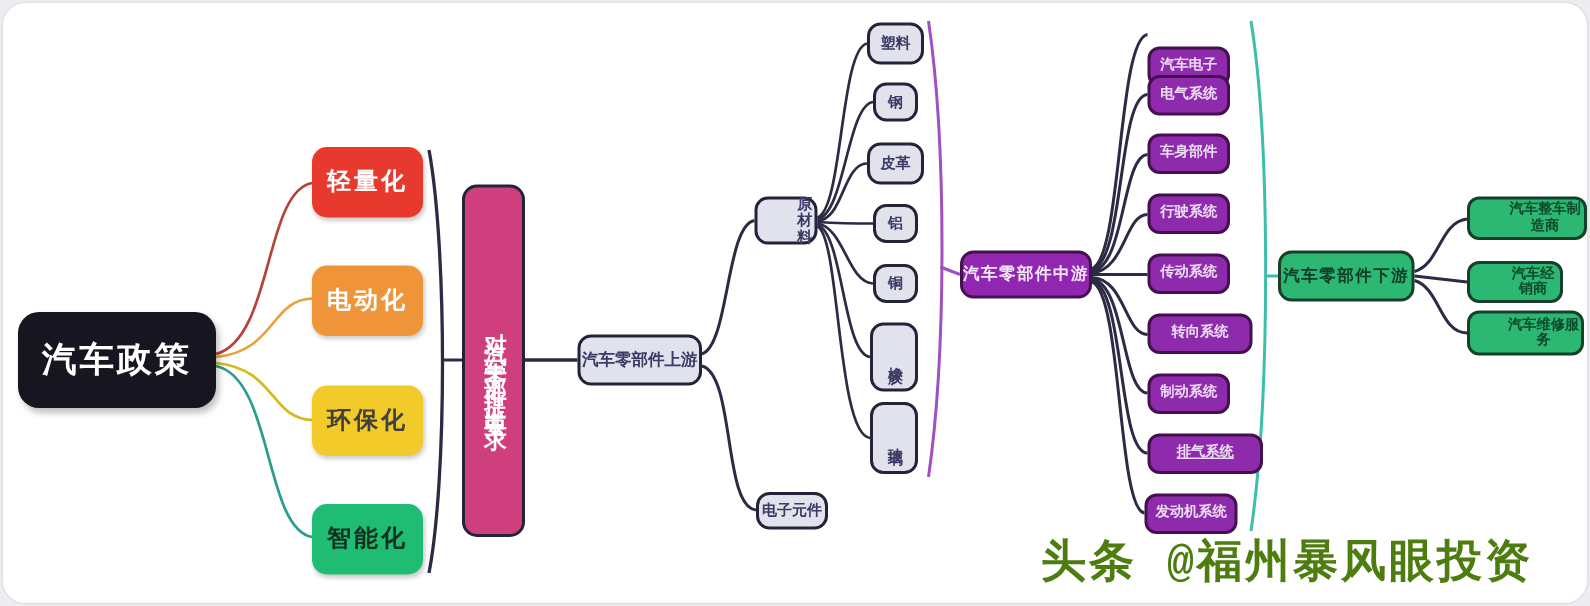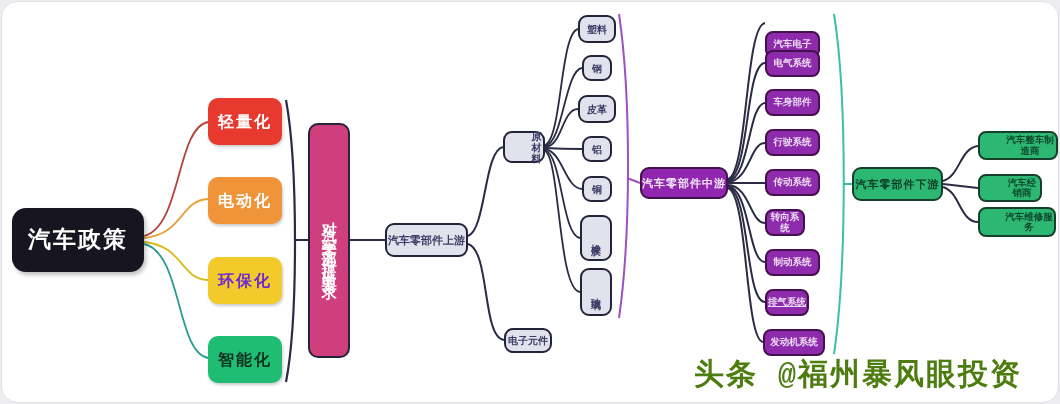--- a/index.html
+++ b/index.html
@@ -22,21 +22,21 @@
   .root{
     background:#17151f;color:#ffffff;border-radius:14px;
     font-size:23px;letter-spacing:2px;box-shadow:2px 3px 4px rgba(0,0,0,.25);
   }
   .policy{
     color:#ffffff;font-size:16px;letter-spacing:2px;border-radius:10px;
     box-shadow:1px 2px 3px rgba(0,0,0,.2);
   }
   .policy.red{background:#e8392e;}
   .policy.orange{background:#f0943a;}
-  .policy.yellow{background:#f2cb2a;color:#6d28d9;}
+  .policy.yellow{background:#f2cb2a;color:#404040;}
   .policy.green{background:#1fbd74;color:#11301f;}
   .requirement{
     background:#cf3f7d;border:2px solid #23233a;color:#ffffff;
     writing-mode:vertical-rl;text-orientation:upright;
     font-size:15px;letter-spacing:7px;padding-top:8px;border-radius:10px;
   }
   .light{
     background:#e2e2ec;border:2px solid #23233a;color:#3b3b66;font-size:11px;
   }
   .light.small{font-size:10px;}
@@ -138,23 +138,23 @@
 
 <div class="node light small" style="left:504px;top:328px;width:48px;height:25px;">电子元件</div>
 
 <div class="node mid-main" style="left:640px;top:167px;width:88px;height:32px;">汽车零部件中游</div>
 
 <div class="node mid-child" style="left:765px;top:10px;width:55px;height:27px;margin-top:21px;">汽车电子</div>
 <div class="node mid-child" style="left:765px;top:50px;width:55px;height:27px;">电气系统</div>
 <div class="node mid-child" style="left:765px;top:89px;width:55px;height:27px;">车身部件</div>
 <div class="node mid-child" style="left:765px;top:129px;width:55px;height:27px;">行驶系统</div>
 <div class="node mid-child" style="left:765px;top:169px;width:55px;height:27px;">传动系统</div>
-<div class="node mid-child" style="left:765px;top:209px;width:40px;height:27px;">转向系统</div>
+<div class="node mid-child" style="left:765px;top:209px;width:70px;height:27px;">转向系统</div>
 <div class="node mid-child" style="left:765px;top:249px;width:55px;height:27px;">制动系统</div>
-<div class="node mid-child" style="left:765px;top:289px;width:44px;height:27px;text-decoration:underline;">排气系统</div>
+<div class="node mid-child" style="left:765px;top:289px;width:77px;height:27px;text-decoration:underline;">排气系统</div>
 <div class="node mid-child" style="left:763px;top:329px;width:62px;height:27px;">发动机系统</div>
 
 <div class="node down-main" style="left:852px;top:167px;width:91px;height:34px;">汽车零部件下游</div>
 
 <div class="node down-child" style="left:978px;top:131px;width:80px;height:29px;">汽车整车制造商</div>
 <div class="node down-child" style="left:978px;top:174px;width:64px;height:28px;">汽车经销商</div>
 <div class="node down-child" style="left:978px;top:207px;width:78px;height:30px;">汽车维修服务</div>
 
 <div class="watermark">头条 @福州暴风眼投资</div>
 

